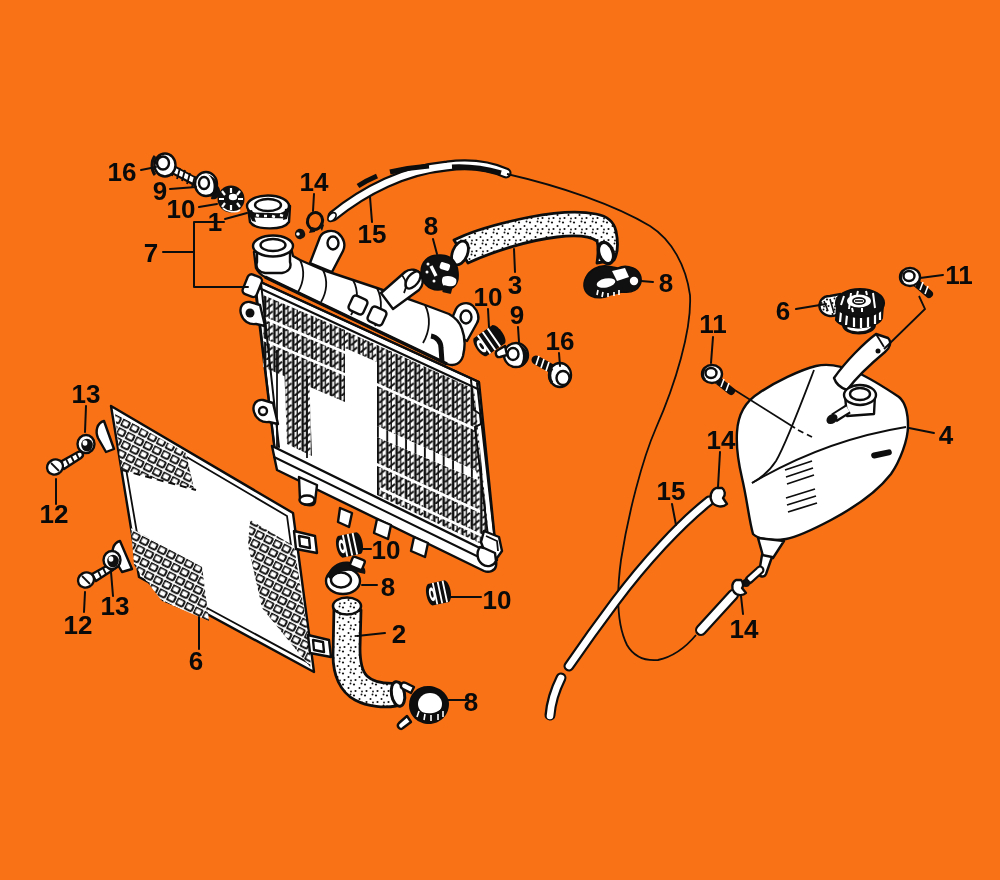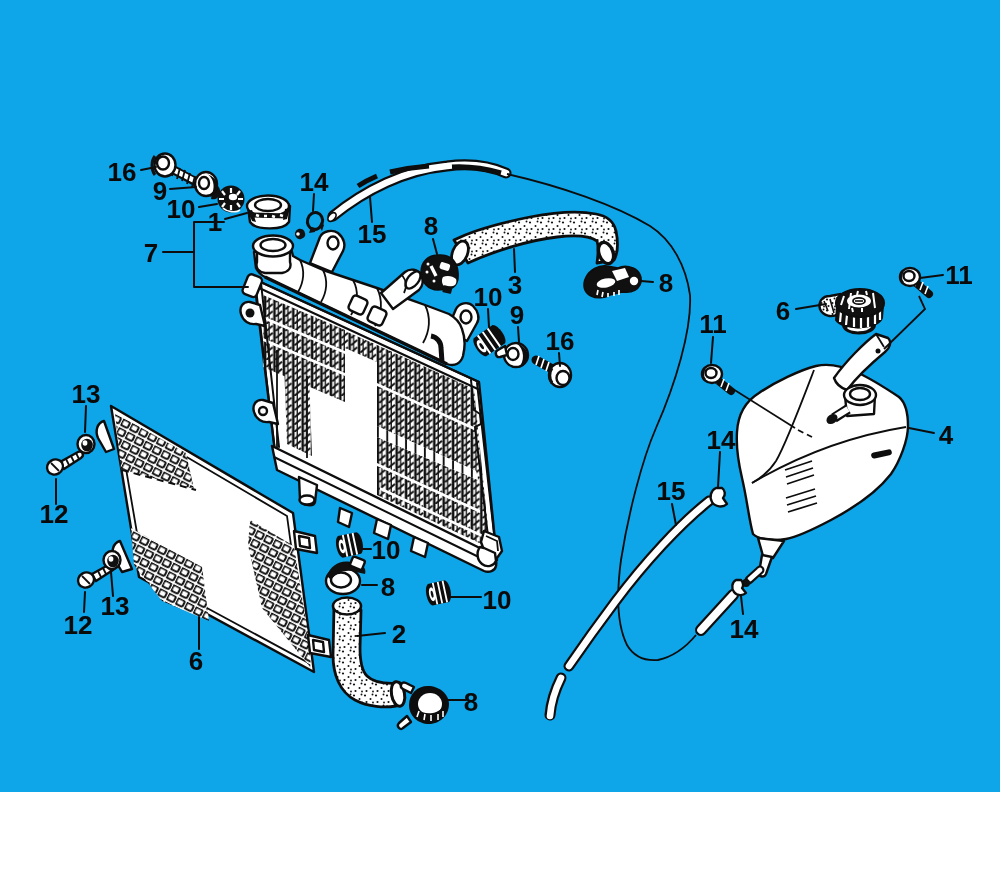--- a/index.html
+++ b/index.html
@@ -1,16 +1,16 @@
 <!DOCTYPE html>
 <html><head>
 <meta charset="utf-8">
 <style>
 html,body{margin:0;padding:0;background:#fff;}
-#stage{position:relative;width:1000px;height:792px;background:#0ea5e9;overflow:hidden;}
+#stage{position:relative;width:1000px;height:880px;background:#f97316;overflow:hidden;}
 svg{position:absolute;left:0;top:0;}
 text{font-family:"Liberation Sans",sans-serif;font-weight:bold;font-size:26px;fill:#0a0a0a;}
 .ol{fill:#fff;stroke:#0d0d0d;stroke-width:2.4;stroke-linejoin:round;stroke-linecap:round;}
 .ln{fill:none;stroke:#0d0d0d;stroke-width:2;stroke-linecap:round;}
 .th{fill:none;stroke:#0d0d0d;stroke-width:1.8;}
 .bk{fill:#0d0d0d;stroke:none;}
 </style>
 </head>
 <body>
 <div id="stage">

